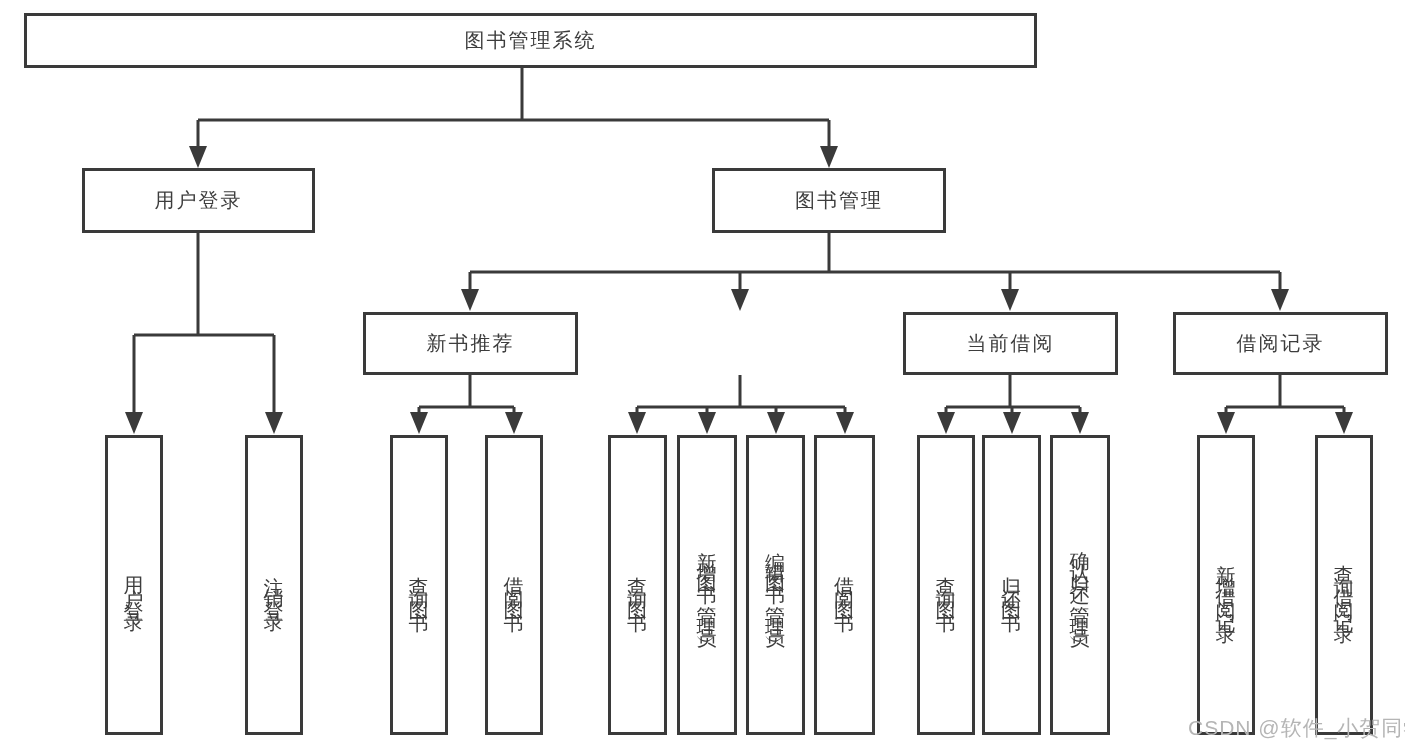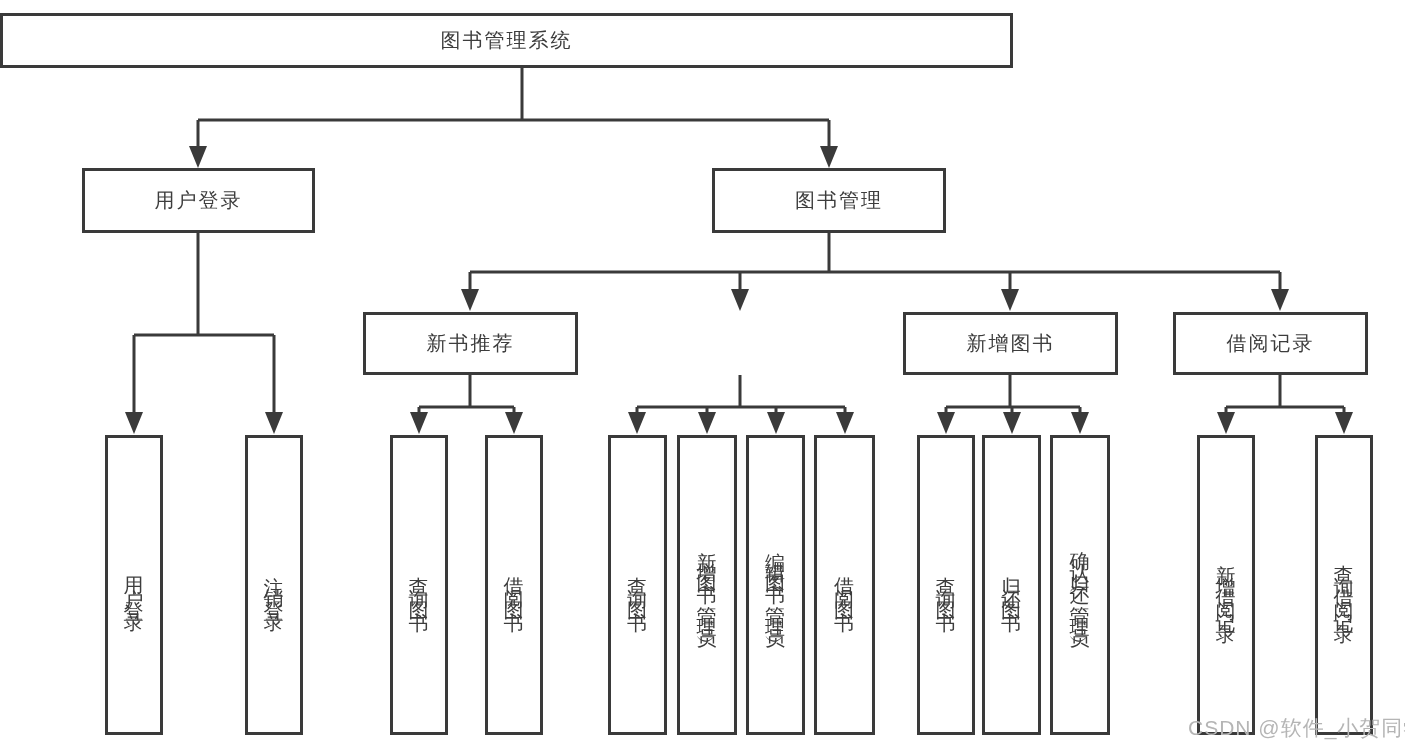--- a/index.html
+++ b/index.html
@@ -84,28 +84,28 @@
       <polygon points="767,412 785,412 776,434"></polygon>
       <polygon points="836,412 854,412 845,434"></polygon>
       <polygon points="937,412 955,412 946,434"></polygon>
       <polygon points="1003,412 1021,412 1012,434"></polygon>
       <polygon points="1071,412 1089,412 1080,434"></polygon>
       <polygon points="1217,412 1235,412 1226,434"></polygon>
       <polygon points="1335,412 1353,412 1344,434"></polygon>
     </g>
   </svg>
 
-  <div class="node" style="left:0; top:13px; width:1013px; height:55px;">图书管理系统</div>
+  <div class="node" style="left:24px; top:13px; width:1013px; height:55px;">图书管理系统</div>
 
   <div class="node" style="left:82px; top:168px; width:233px; height:65px;">用户登录</div>
   <div class="node" style="left:712px; top:168px; width:234px; height:65px;padding-left:20px;">图书管理</div>
 
   <div class="node" style="left:363px; top:312px; width:215px; height:63px;">新书推荐</div>
-  <div class="node" style="left:903px; top:312px; width:215px; height:63px;">新增图书</div>
-  <div class="node" style="left:1173px; top:312px; width:195px; height:63px;">借阅记录</div>
+  <div class="node" style="left:903px; top:312px; width:215px; height:63px;">当前借阅</div>
+  <div class="node" style="left:1173px; top:312px; width:215px; height:63px;">借阅记录</div>
 
   <div class="node vert" style="left:105px; top:435px; width:58px; height:300px;">用户登录</div>
   <div class="node vert" style="left:245px; top:435px; width:58px; height:300px;">注销登录</div>
 
   <div class="node vert" style="left:390px; top:435px; width:58px; height:300px;">查询图书</div>
   <div class="node vert" style="left:485px; top:435px; width:58px; height:300px;">借阅图书</div>
 
   <div class="node vert" style="left:608px; top:435px; width:59px; height:300px;">查询图书</div>
   <div class="node vert" style="left:677px; top:435px; width:60px; height:300px; letter-spacing:11px;">新增图书（管理员）</div>
   <div class="node vert" style="left:746px; top:435px; width:59px; height:300px; letter-spacing:11px;">编辑图书（管理员）</div>

